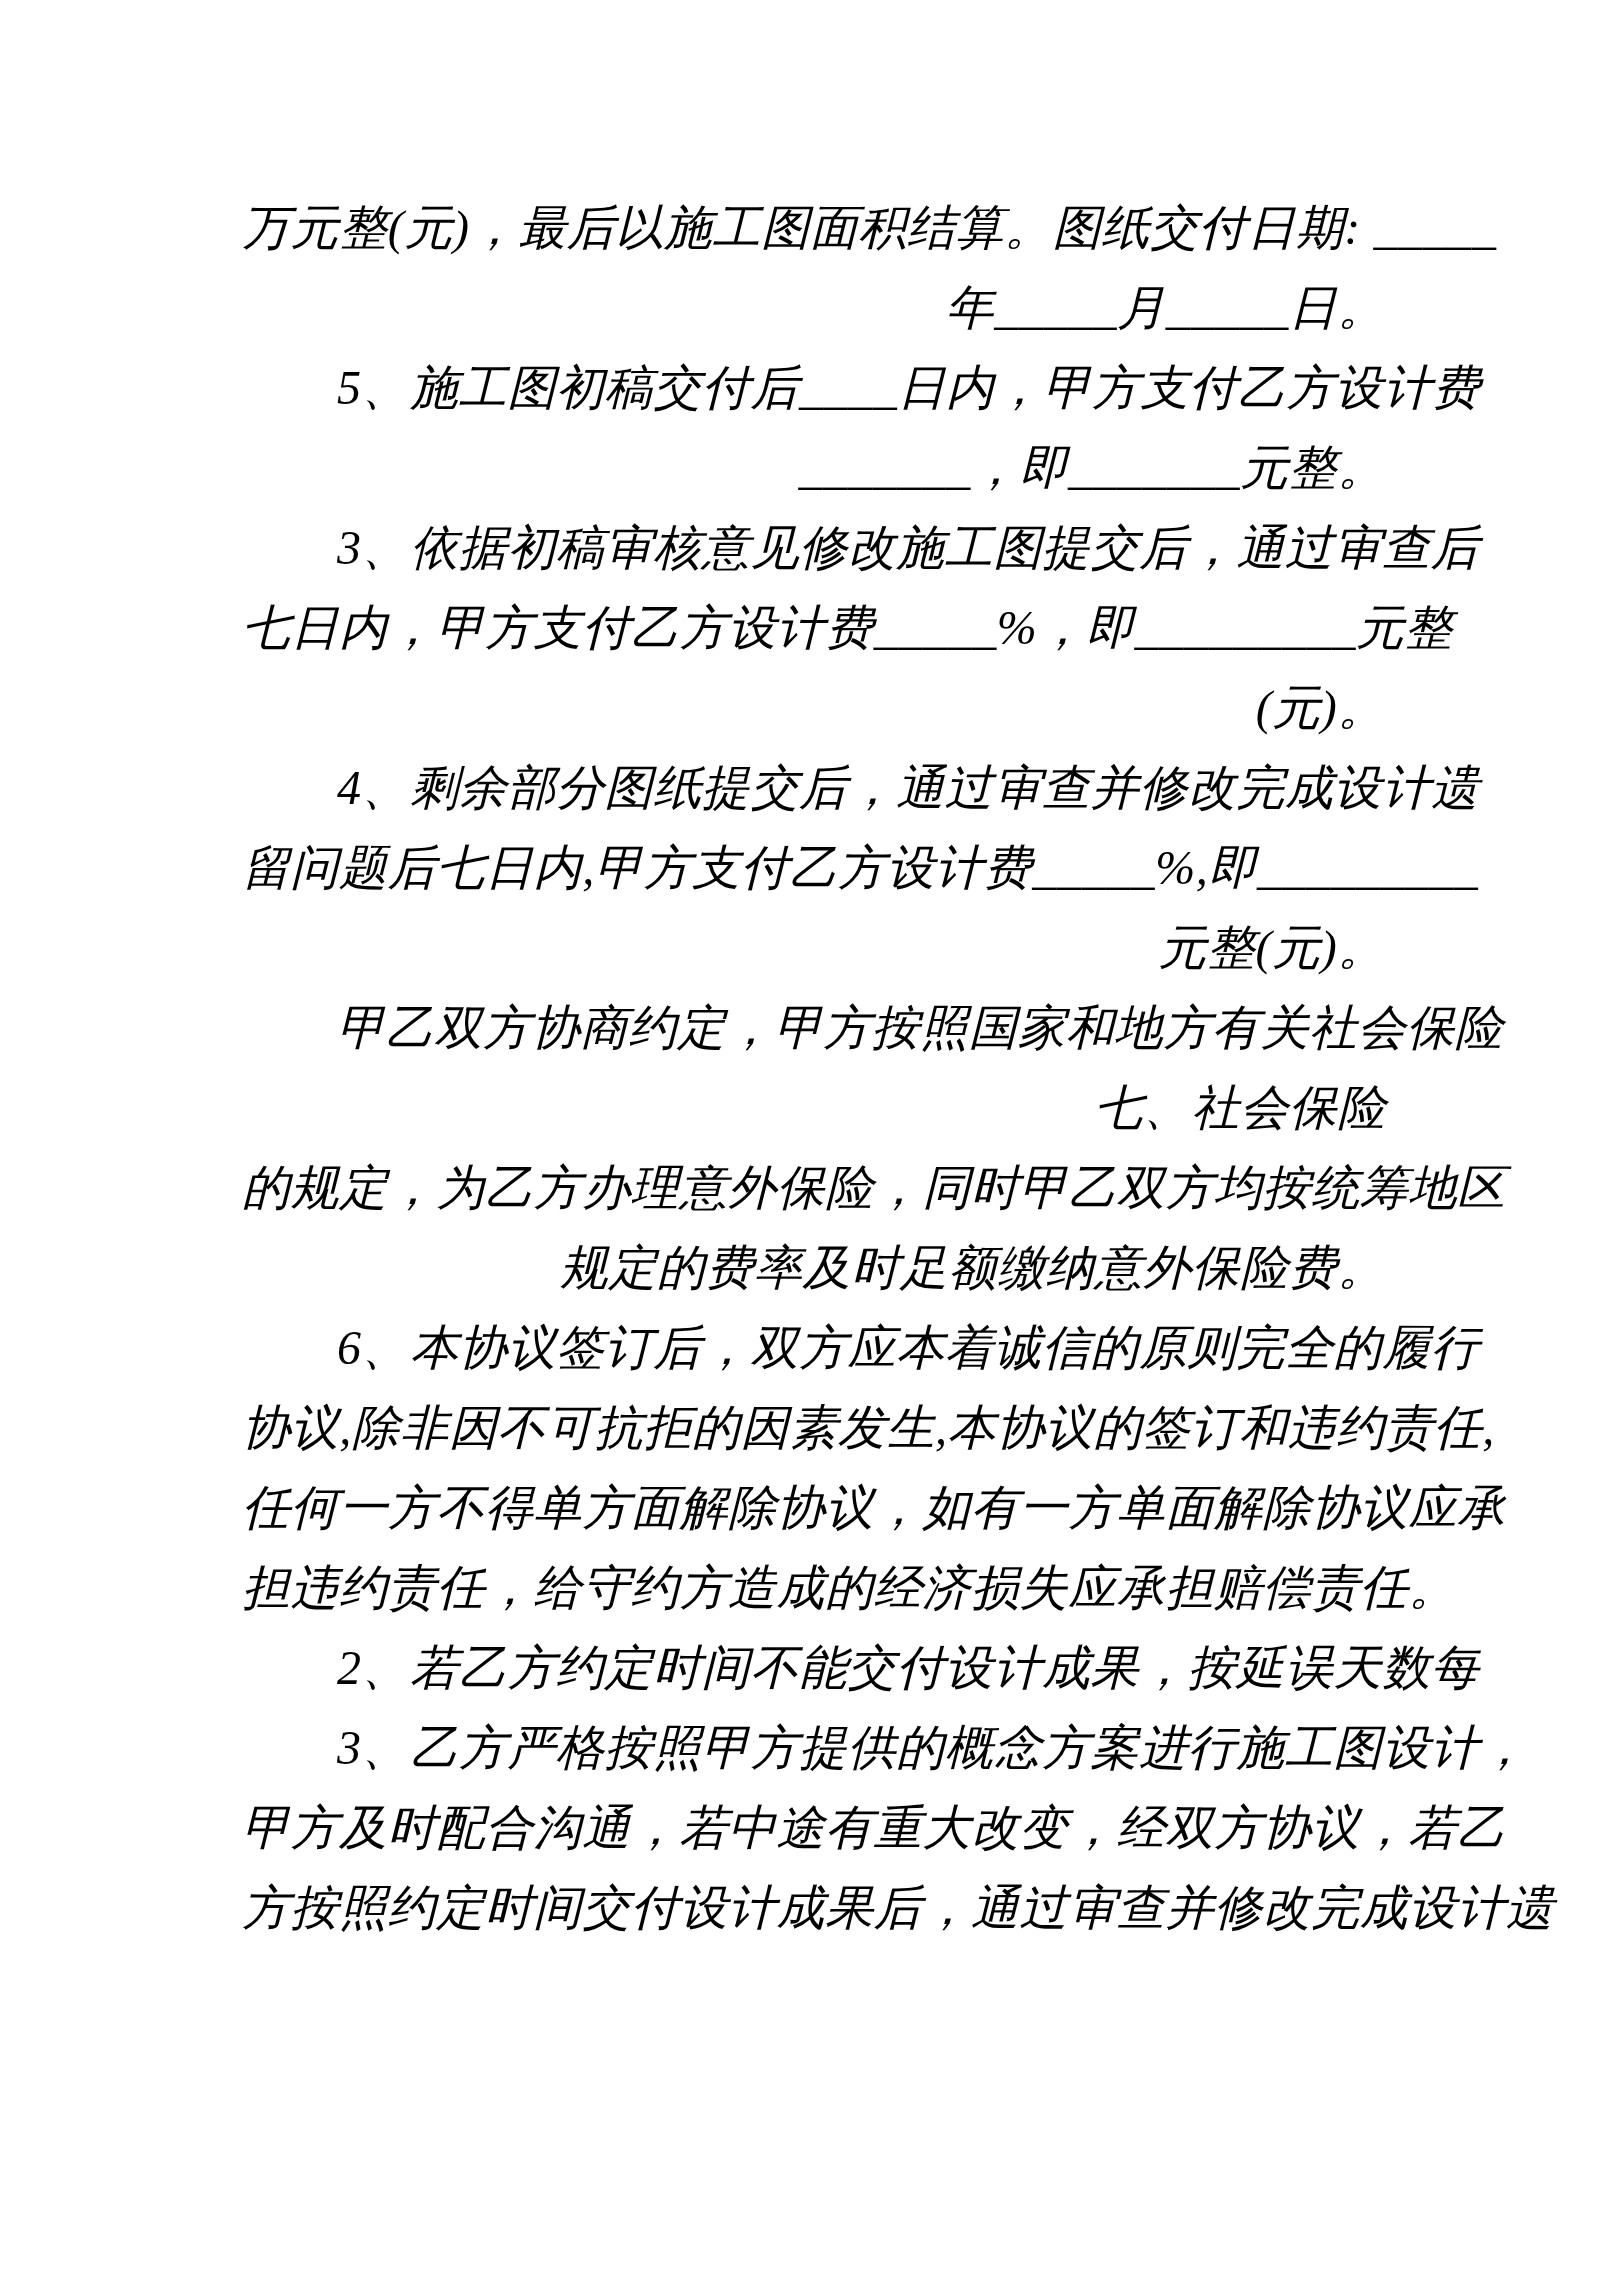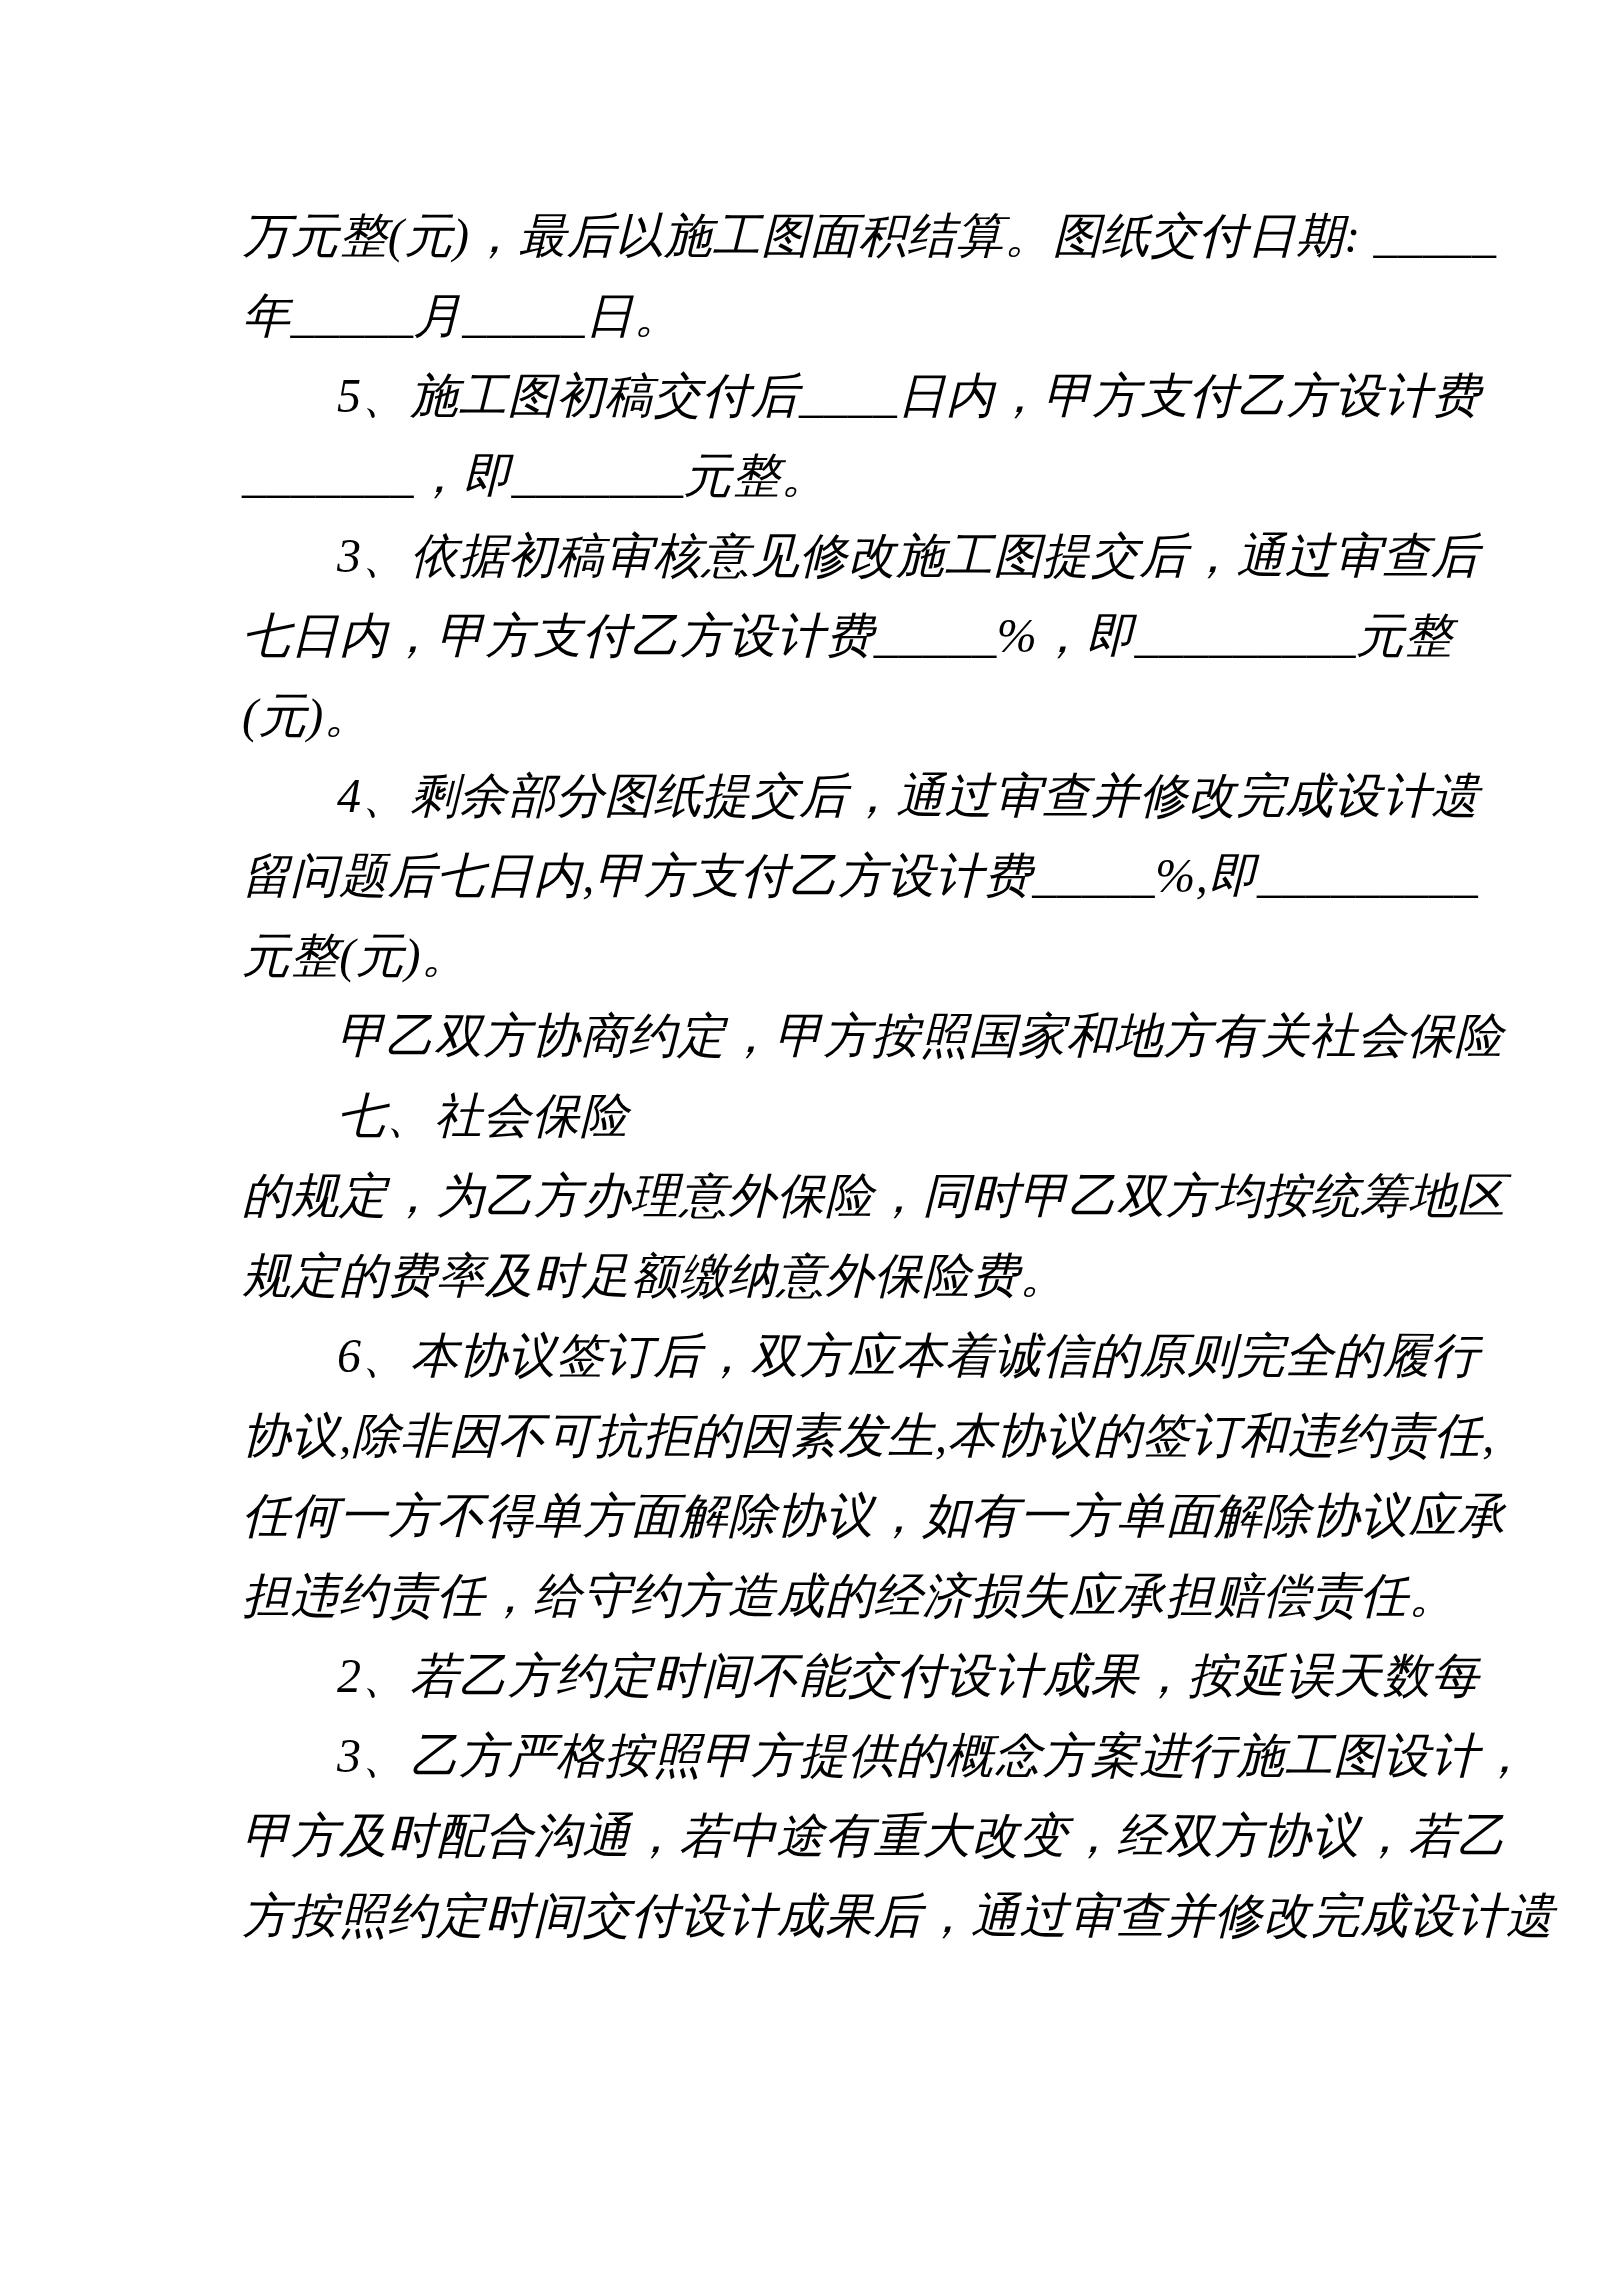--- a/index.html
+++ b/index.html
@@ -11,32 +11,32 @@
     position: relative;
     width: 1623px;
     height: 2295px;
     background: #ffffff;
     overflow: hidden;
     font-family: "Liberation Serif", "DejaVu Serif", serif;
   }
   .doc {
     position: absolute;
     left: 242px;
-    top: 196px;
+    top: 188px;
     width: 1144px;
     color: #000000;
     font-size: 48px;
     line-height: 80px;
     font-style: italic;          
     font-weight: 400;
     letter-spacing: 0.6px;
   }
   .line {
     white-space: nowrap;
-    text-align: left;
+    text-align: right;
   }
   .line.indent {
     text-indent: 95px;          
   }
   .line.justify {
     text-align: justify;
     text-align-last: justify;    
   }
 </style>
 </head>

